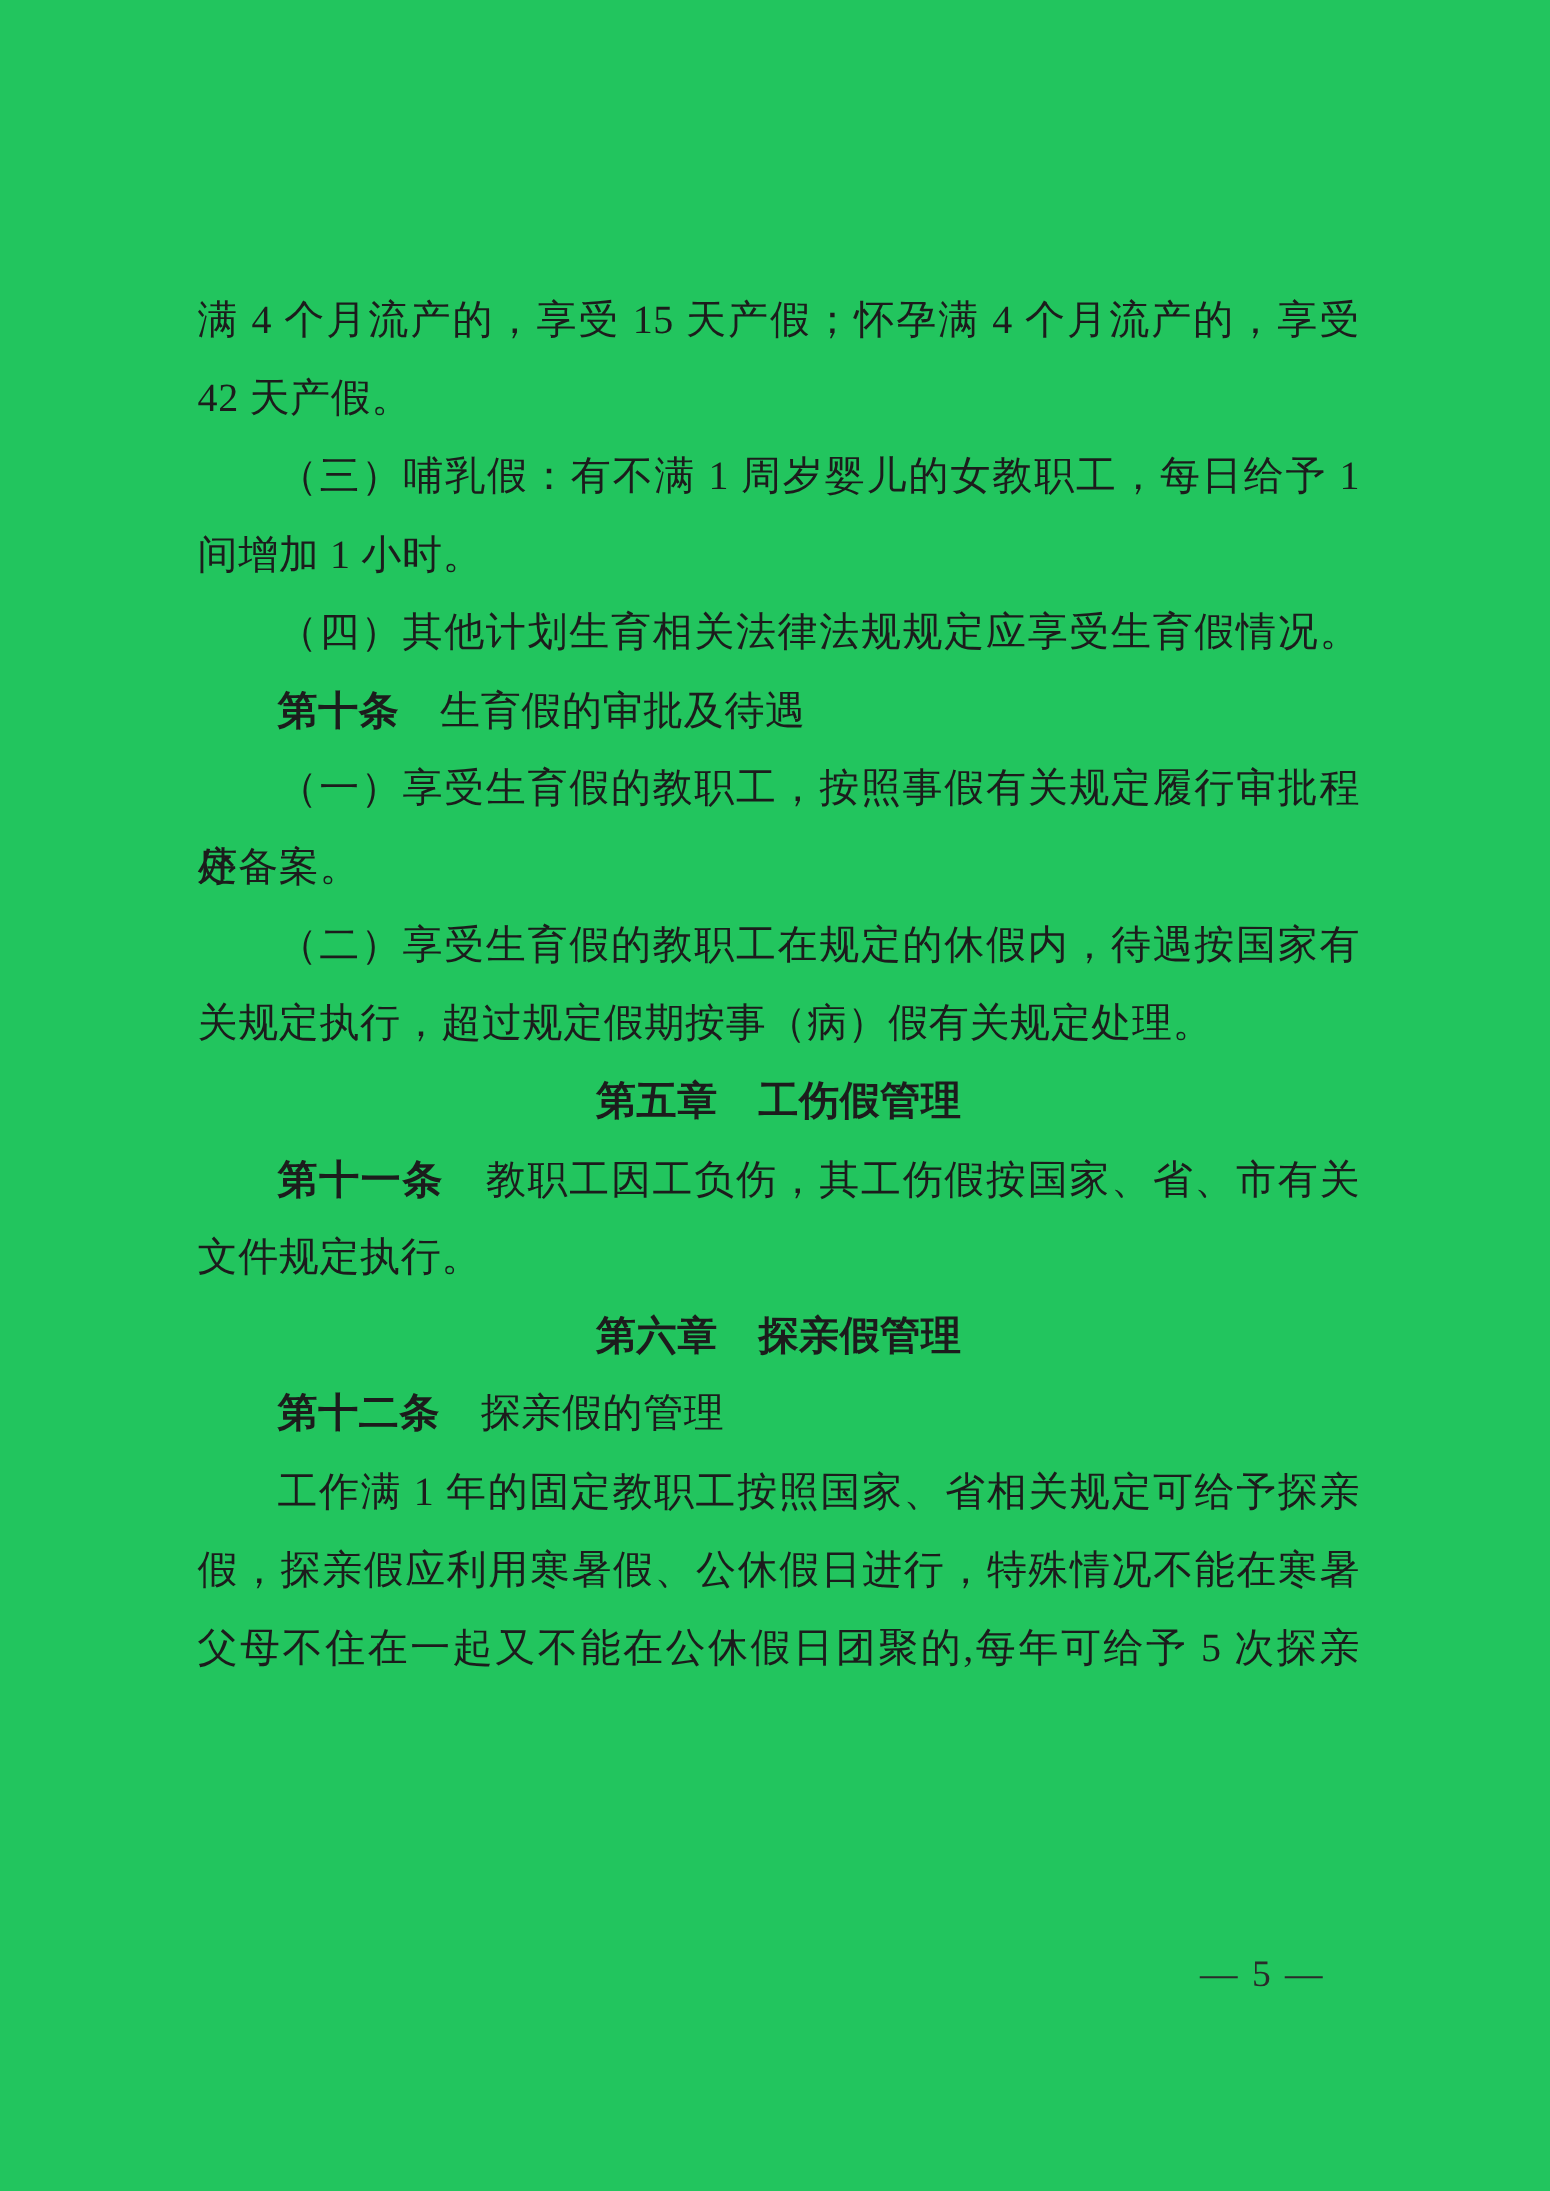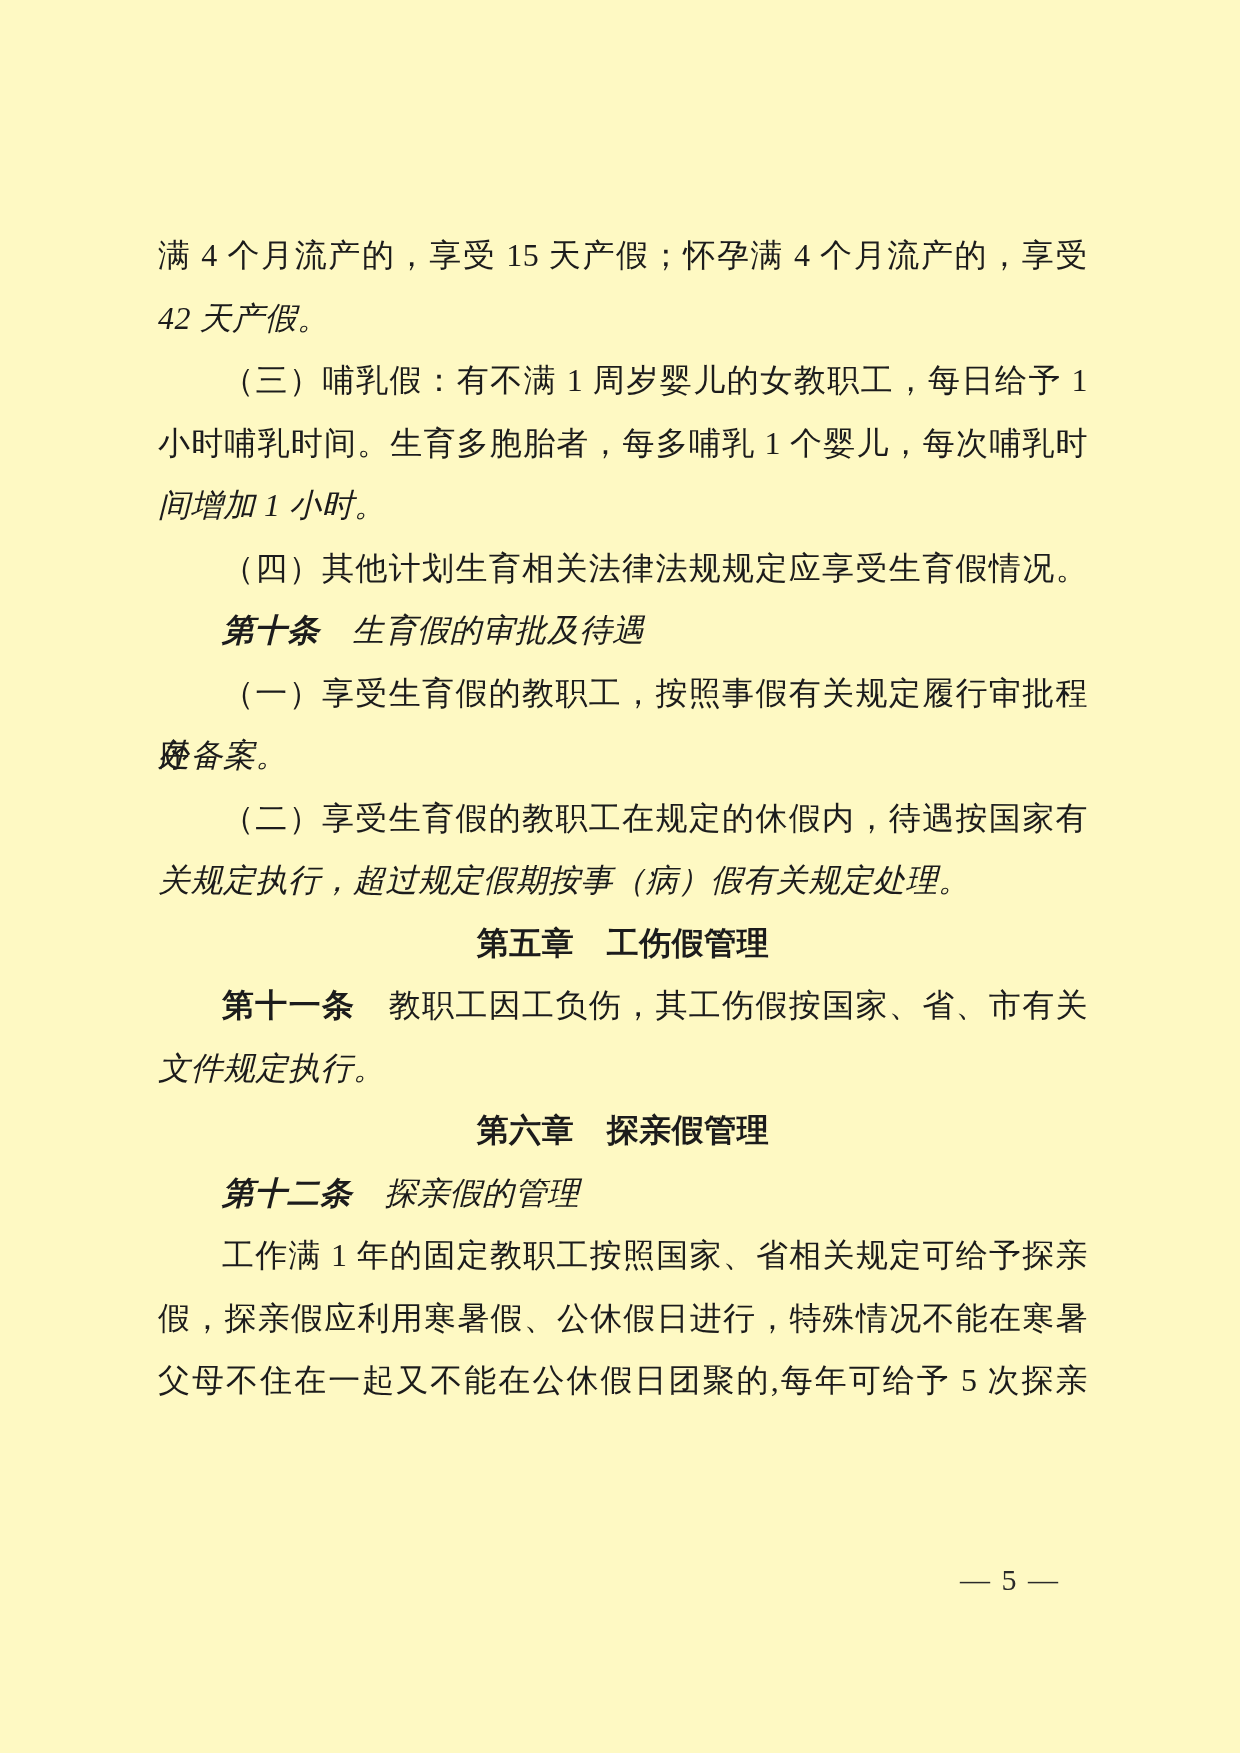--- a/index.html
+++ b/index.html
@@ -4,21 +4,21 @@
 <style>
   html, body {
     margin: 0;
     padding: 0;
     background: #ffffff;
   }
   .page {
     position: relative;
     width: 1240px;
     height: 1753px;
-    background: #fef9c3;
+    background: #22c55e;
     color: #1c1c1c;
     font-family: "Liberation Serif", "DejaVu Serif", serif;
     overflow: hidden;
   }
   .doc-body {
     position: absolute;
     left: 158px;
     top: 224px;
     width: 930px;
   }
@@ -29,21 +29,20 @@
     letter-spacing: 0.5px;
     color: #1c1c1c;
   }
   .align-justify {
     text-align: justify;
     text-align-last: justify;
   }
   .align-left {
     text-align: center;
     text-align-last: left;
-    font-style: italic;
   }
   .align-center {
     text-align: center;
     text-align-last: center;
   }
   .indent { text-indent: 64px; }
   .seg-regular { font-weight: normal; }
   .seg-bold {
     font-weight: bold;
     font-family: "Liberation Sans", "DejaVu Sans", sans-serif;
@@ -67,21 +66,20 @@
   }
 </style>
 </head>
 <body>
 
 <div class="page">
   <div class="doc-body">
       <div class="line align-justify"><span class="seg-regular">满 4 个月流产的，享受 15 天产假；怀孕满 4 个月流产的，享受</span></div>
       <div class="line align-left"><span class="seg-regular">42 天产假。</span></div>
       <div class="line align-justify indent"><span class="seg-regular">（三）哺乳假：有不满 1 周岁婴儿的女教职工，每日给予 1</span></div>
-      <div class="line align-justify"><span class="seg-regular">小时哺乳时间。生育多胞胎者，每多哺乳 1 个婴儿，每次哺乳时</span></div>
       <div class="line align-left"><span class="seg-regular">间增加 1 小时。</span></div>
       <div class="line align-justify indent"><span class="seg-regular">（四）其他计划生育相关法律法规规定应享受生育假情况。</span></div>
       <div class="line align-left indent"><span class="seg-bold">第十条</span><span class="seg-regular">　生育假的审批及待遇</span></div>
       <div class="line align-justify indent"><span class="seg-regular">（一）享受生育假的教职工，按照事假有关规定履行审批程序</span></div>
       <div class="line align-left"><span class="seg-regular">处备案。</span></div>
       <div class="line align-justify indent"><span class="seg-regular">（二）享受生育假的教职工在规定的休假内，待遇按国家有</span></div>
       <div class="line align-left"><span class="seg-regular">关规定执行，超过规定假期按事（病）假有关规定处理。</span></div>
       <div class="line align-center heading"><span class="seg-bold">第五章　工伤假管理</span></div>
       <div class="line align-justify indent"><span class="seg-bold">第十一条</span><span class="seg-regular">　教职工因工负伤，其工伤假按国家、省、市有关</span></div>
       <div class="line align-left"><span class="seg-regular">文件规定执行。</span></div>

